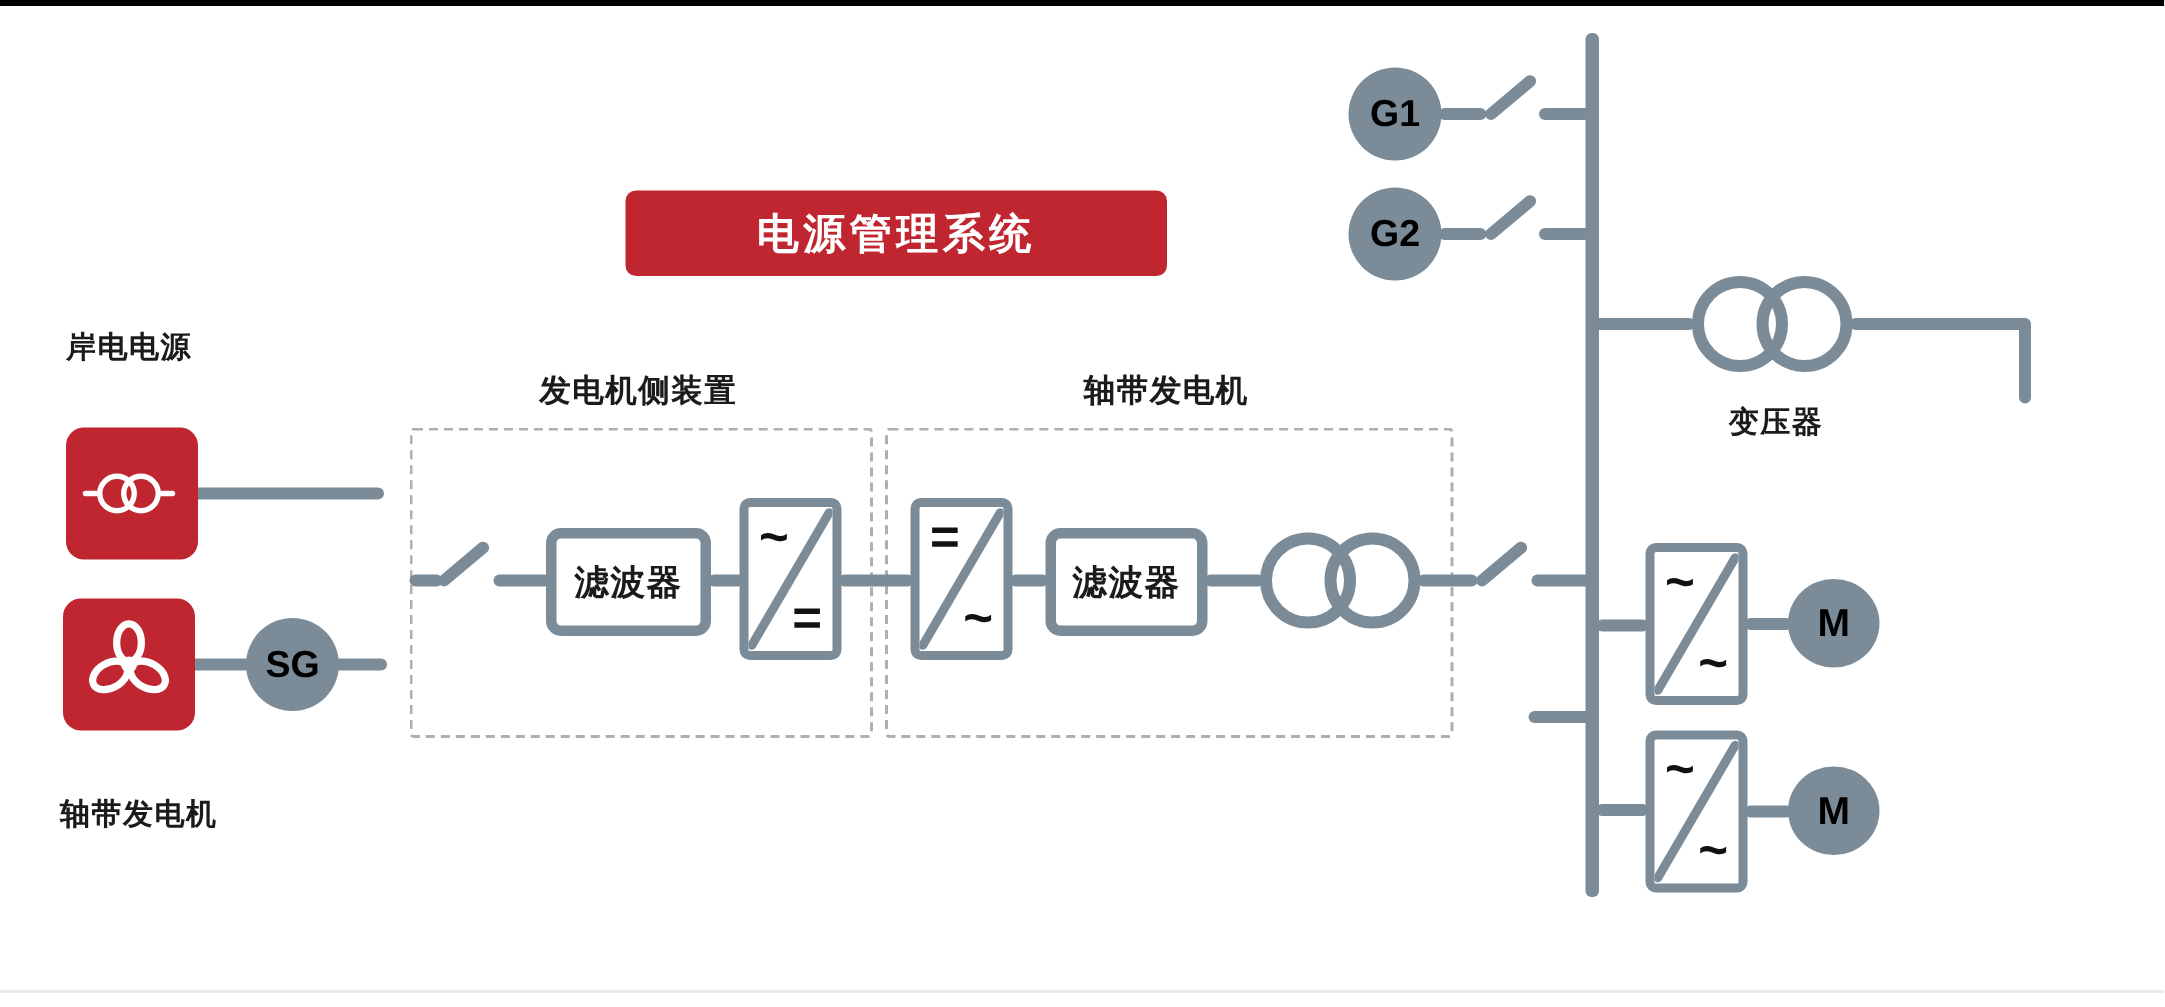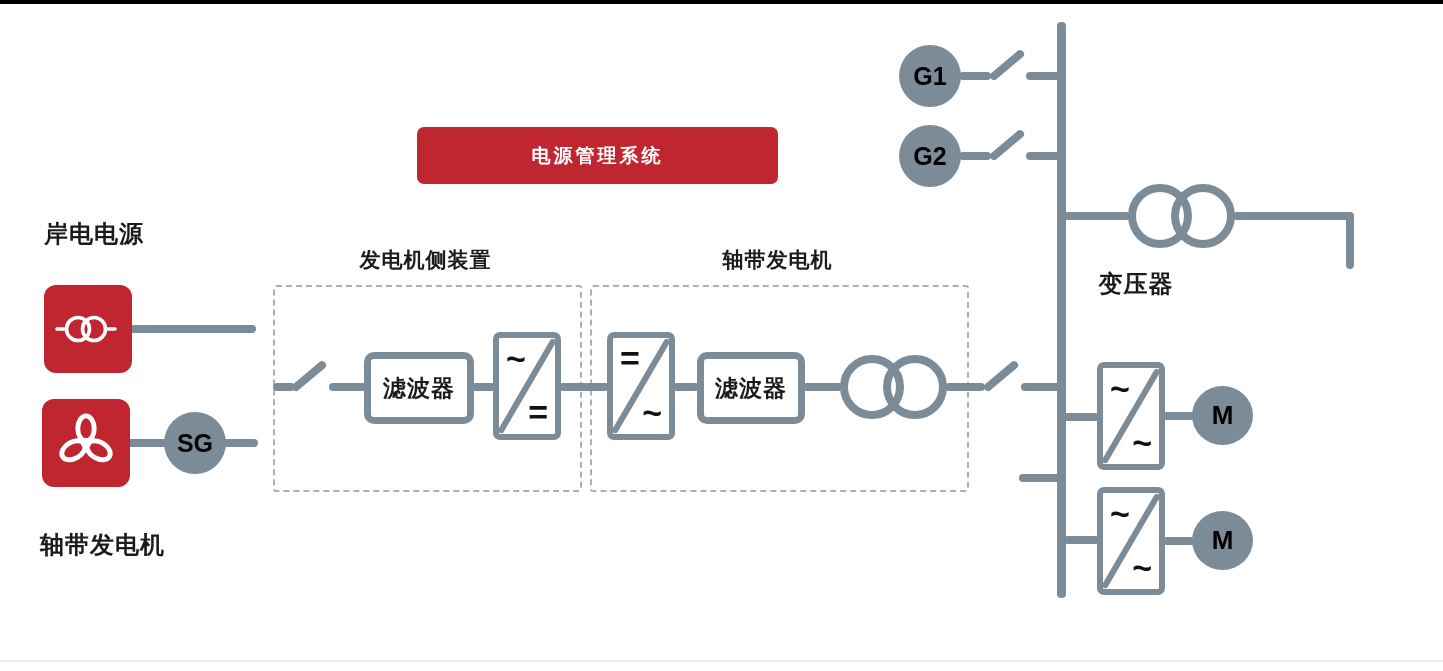--- a/index.html
+++ b/index.html
@@ -34,25 +34,25 @@
              font-weight:bold;font-size:23px;letter-spacing:1px;z-index:2;}
 
   .convbox{position:absolute;width:56px;height:96px;background:#fff;border:6px solid #7b8b98;
            border-radius:7px;z-index:2;}
   .convbox svg.diag{position:absolute;left:0;top:0;width:100%;height:100%;}
   .convbox svg.diag line{stroke:#7b8b98;stroke-width:6;stroke-linecap:round;}
   .sym{position:absolute;font-weight:bold;color:#111;line-height:1;font-size:34px;}
   .sym-tl{top:3px;left:7px;}
   .sym-br{bottom:5px;right:7px;}
 
-  .sidelabel{position:absolute;font-weight:bold;font-size:24px;letter-spacing:1px;z-index:2;}
+  .sidelabel{position:absolute;font-weight:bold;font-size:20px;letter-spacing:1px;z-index:2;}
 
   .banner{position:absolute;left:417px;top:127px;width:361px;height:57px;background:#bf2630;
           border-radius:7px;display:flex;align-items:center;justify-content:center;
-          color:#fff;font-weight:bold;font-size:19px;letter-spacing:3px;z-index:3;}
+          color:#fff;font-weight:bold;font-size:28px;letter-spacing:3px;z-index:3;}
 
   .auxbox{position:absolute;left:1274px;top:266px;width:157px;height:88px;background:#c64c39;
           border-radius:10px;display:flex;flex-direction:column;align-items:center;justify-content:center;
           color:#fff;font-weight:bold;font-size:15px;line-height:21px;letter-spacing:1px;z-index:3;}
 </style>
 </head>
 <body>
 
 <div class="canvas">
 
@@ -154,21 +154,21 @@
   <div class="hline" style="left:959px;top:152px;width:32px;"></div>
   <div class="blade" style="left:990px;top:152px;"></div>
   <div class="hline" style="left:1026px;top:152px;width:34px;"></div>
 
   <div class="hline" style="left:1062px;top:212px;width:68px;"></div>
   <div class="tcirc" style="left:1128px;top:184px;"></div>
   <div class="tcirc" style="left:1171px;top:184px;"></div>
   <div class="hline" style="left:1233px;top:212px;width:121px;"></div>
   <div class="vline" style="left:1346px;top:214px;height:55px;"></div>
 
-  <div class="sidelabel" style="left:1080px;top:268px;width:112px;text-align:center;">变压器</div>
+  <div class="sidelabel" style="left:1128px;top:268px;width:112px;text-align:center;">变压器</div>
 
 
   <div class="hline" style="left:1064px;top:413px;width:35px;"></div>
   <div class="convbox" style="left:1097px;top:362px;">
     <svg class="diag" viewBox="0 0 100 100" preserveAspectRatio="none">
       <line x1="4" y1="96" x2="96" y2="4" vector-effect="non-scaling-stroke"></line>
     </svg>
     <span class="sym sym-tl">~</span>
     <span class="sym sym-br">~</span>
   </div>

